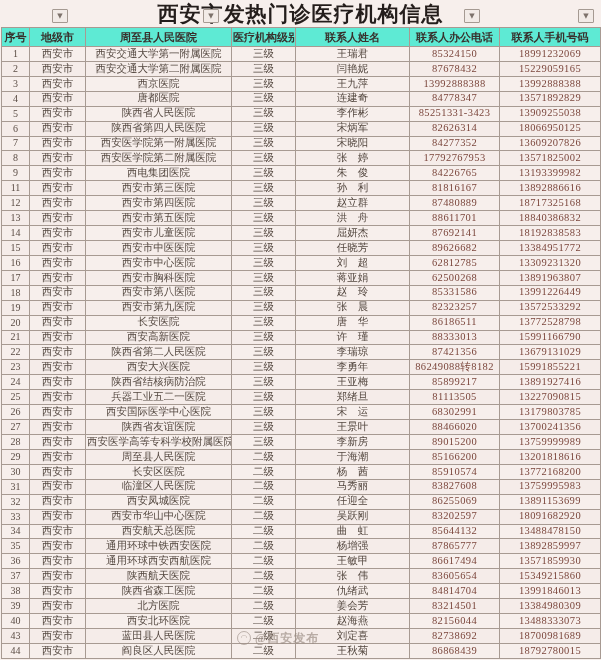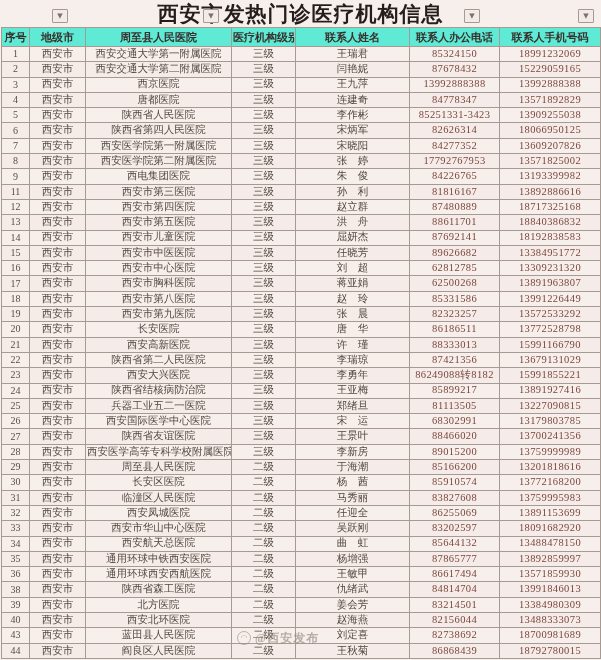--- a/index.html
+++ b/index.html
@@ -397,20 +397,29 @@
         <tr>
           <td>36</td>
           <td>西安市</td>
           <td>通用环球西安西航医院</td>
           <td>二级</td>
           <td>王敏甲</td>
           <td>86617494</td>
           <td>13571859930</td>
         </tr>
         <tr>
+          <td>37</td>
+          <td>西安市</td>
+          <td>陕西航天医院</td>
+          <td>二级</td>
+          <td>张　伟</td>
+          <td>83605654</td>
+          <td>15349215860</td>
+        </tr>
+        <tr>
           <td>38</td>
           <td>西安市</td>
           <td>陕西省森工医院</td>
           <td>二级</td>
           <td>仇绪武</td>
           <td>84814704</td>
           <td>13991846013</td>
         </tr>
         <tr>
           <td>39</td>

